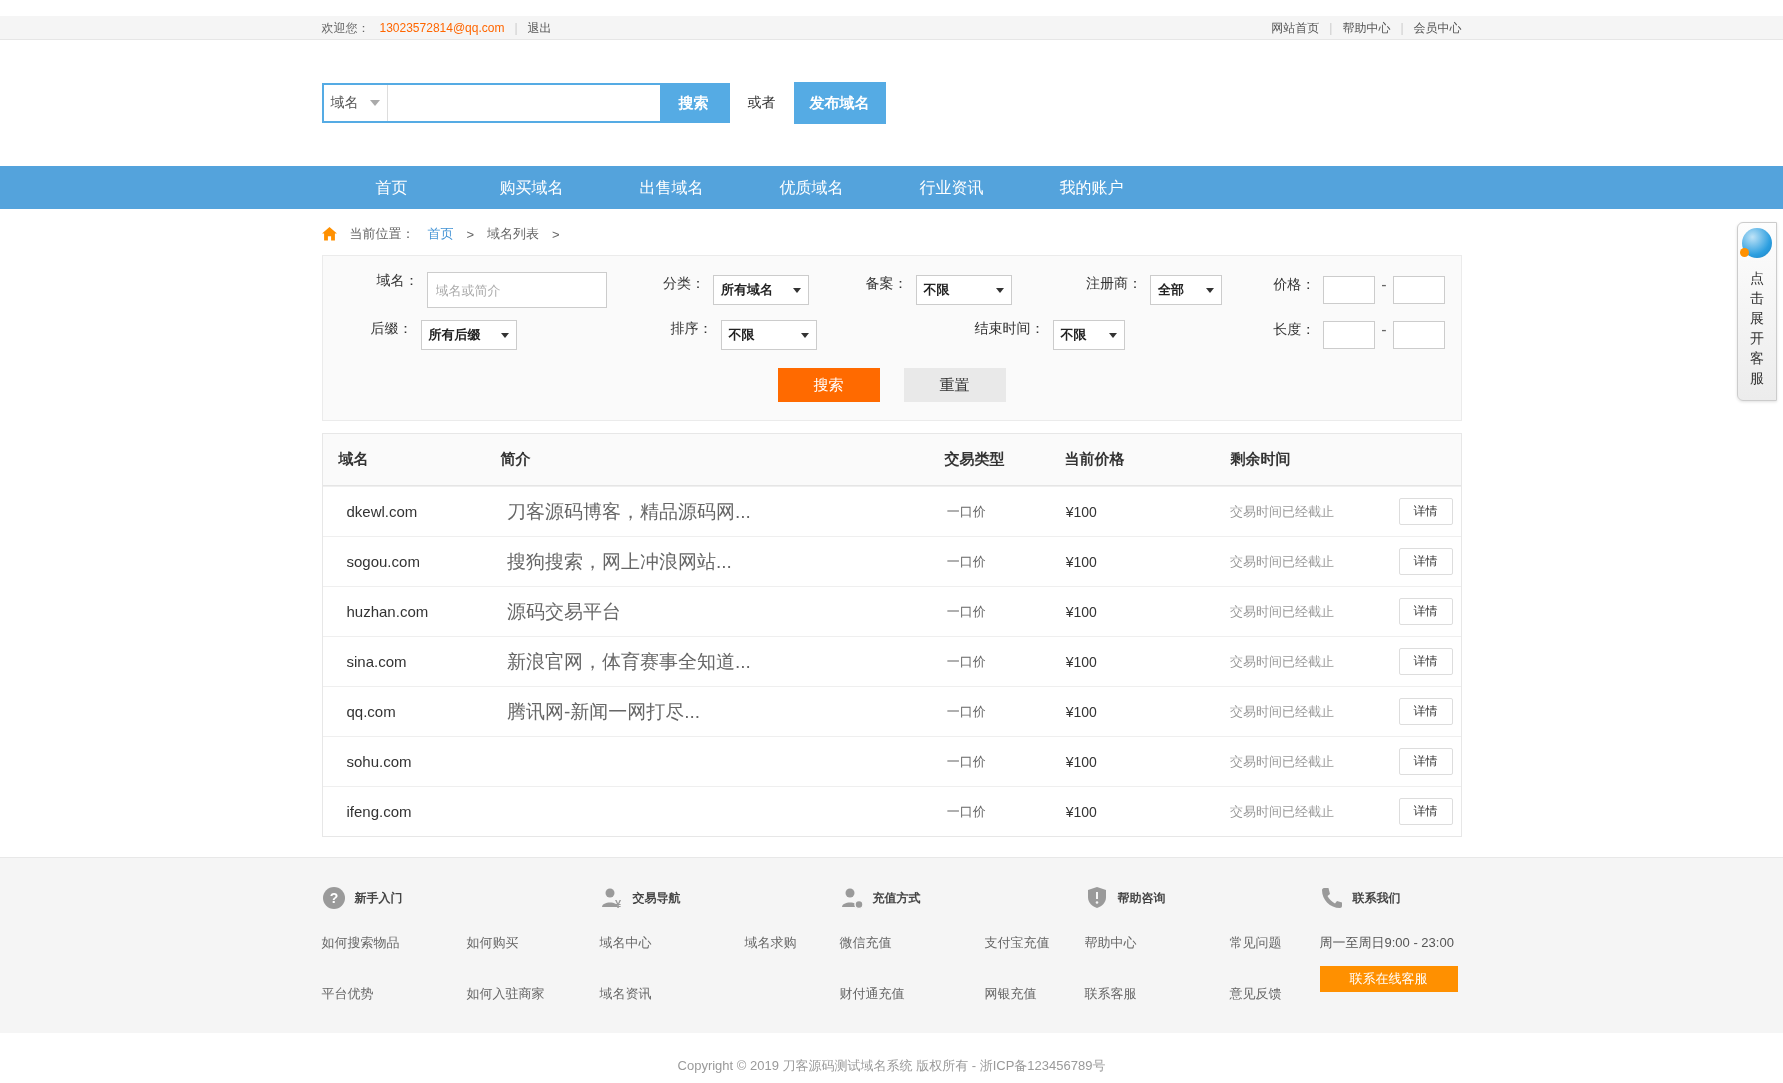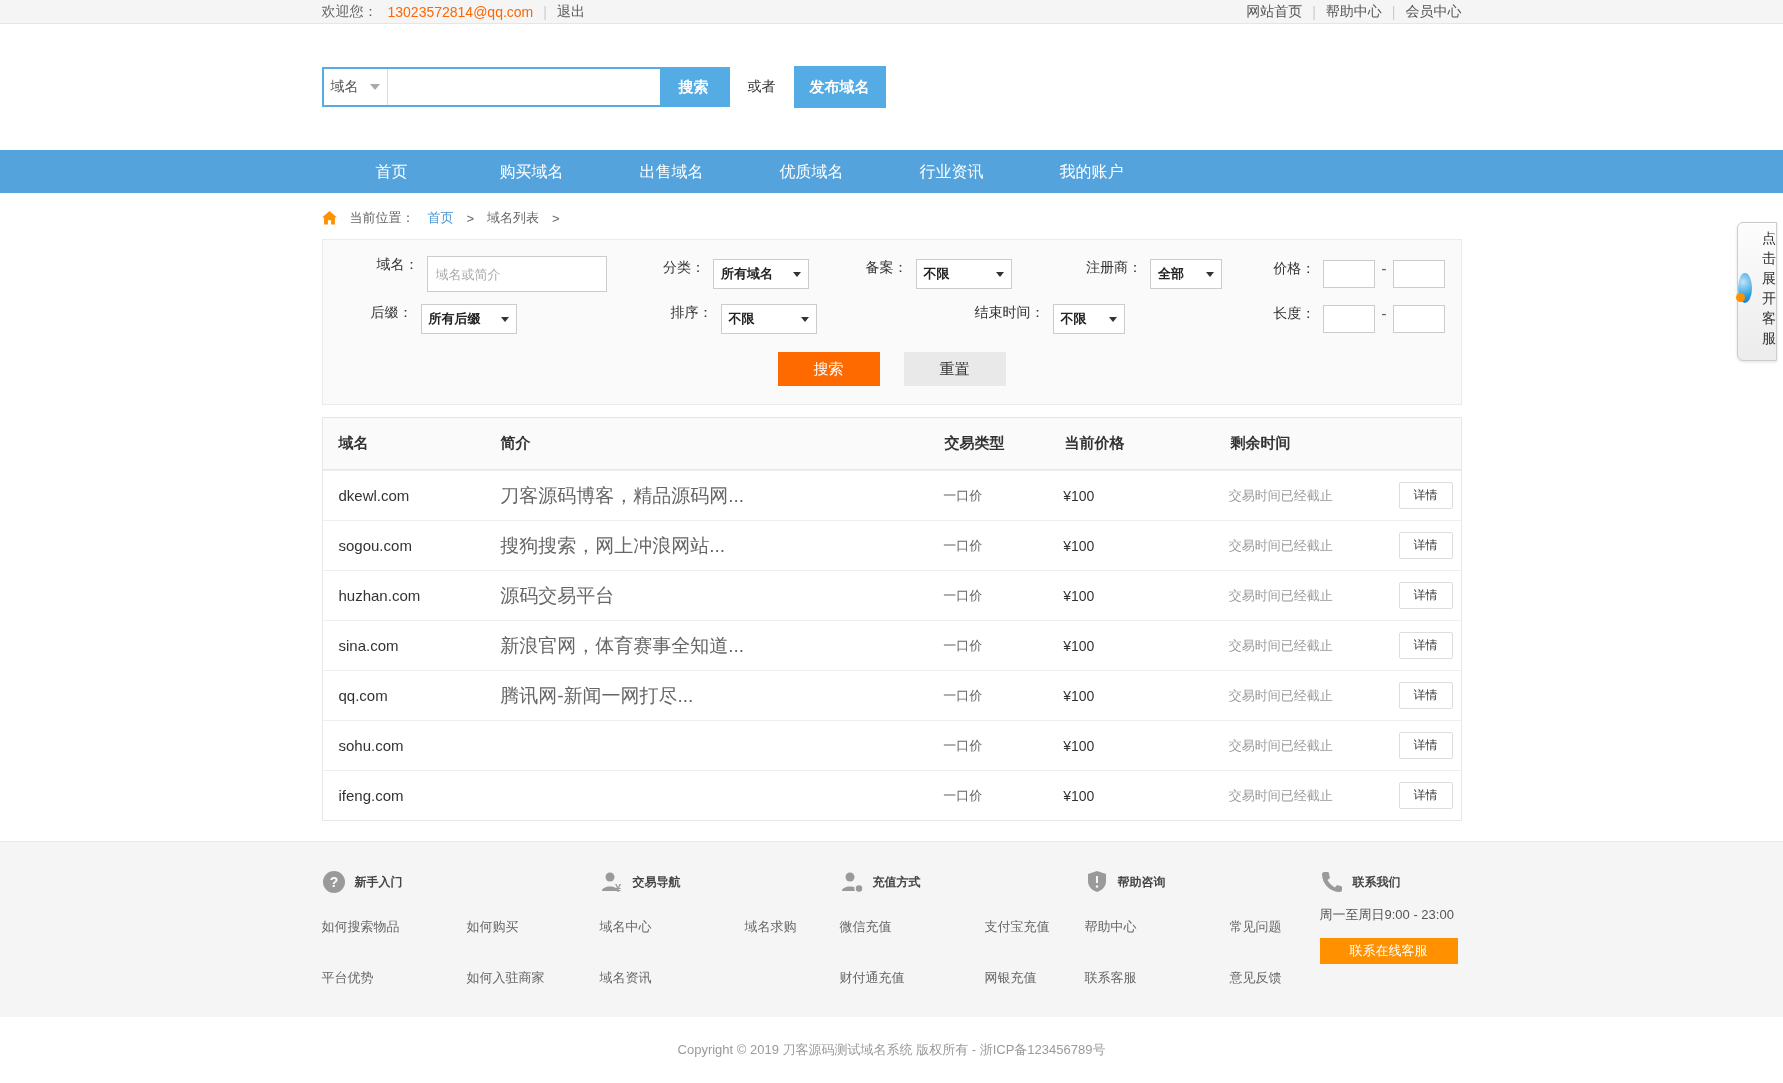--- a/index.html
+++ b/index.html
@@ -3,21 +3,21 @@
 <meta charset="utf-8">
 <style>
   * { margin:0; padding:0; box-sizing:border-box; }
   html,body { width:1783px; height:1083px; overflow:hidden; background:#fff;
               font-family:"Liberation Sans","DejaVu Sans",sans-serif; }
   .container { width:1140px; margin:0 auto; position:relative; }
   a, .clickable { cursor:pointer; text-decoration:none; }
 
   
   .topbar { height:24px; background:#f5f5f5; border-bottom:1px solid #e6e6e6; }
-  .topbar .container { display:flex; justify-content:space-between; align-items:center; height:24px; font-size:14px; color:#666; }
+  .topbar .container { display:flex; justify-content:space-between; align-items:center; height:24px; font-size:12px; color:#666;margin-top:16px; }
   .topbar-left, .topbar-right { display:flex; align-items:center; gap:10px; }
   .topbar .email { color:#ff6600; }
   .topbar .sep { color:#ccc; }
   .topbar a { color:#555; }
 
   
   .header { height:126px; background:#fff; }
   .header .container { display:flex; justify-content:space-between; align-items:center; height:126px; }
   .logo { line-height:1; }
   .logo-title { font-size:40px; font-weight:bold; font-style:italic; color:#17639d; letter-spacing:2px; }
@@ -56,49 +56,49 @@
   .rinput { width:52px; height:28px; border:1px solid #ccc; background:#fff; outline:none; padding:0 5px; font-size:13px; }
   .rsep { margin:0 6px; color:#666; }
   .filter-actions { display:flex; justify-content:center; gap:24px; margin-top:18px; }
   .btn-orange { width:102px; height:34px; border:none; background:#ff6a00; color:#fff; font-size:15px; cursor:pointer; }
   .btn-gray { width:102px; height:34px; border:none; background:#e9e9e9; color:#333; font-size:15px; cursor:pointer; }
 
   
   .table-panel { margin-top:12px; }
   .table-panel .container { border:1px solid #e7e7e7; background:#fff; }
   .t-header { display:flex; align-items:center; height:52px; background:#fafafa; border-bottom:1px solid #e5e5e5; font-size:15px; font-weight:bold; color:#333; padding-left:16px; }
-  .t-row { display:flex; align-items:center; height:50px; border-top:1px solid #efefef; padding-left:16px; }
+  .t-row { display:flex; align-items:center; height:50px; border-top:1px solid #efefef; padding-left:24px; }
   .t-row:first-of-type { border-top:none; }
   .col-domain { width:162px; font-size:15px; color:#333; }
   .col-desc { width:444px; font-size:19px; color:#666; }
   .col-type { width:120px; font-size:13px; color:#666; }
   .col-price { width:166px; font-size:14px; color:#333; }
   .col-time { width:170px; font-size:13px; color:#999; white-space:nowrap; }
   .t-header .col-time, .t-header .col-price, .t-header .col-type, .t-header .col-desc, .t-header .col-domain { color:#333; font-size:15px; }
   .col-action { flex:1; display:flex; justify-content:flex-end; padding-right:8px; }
   .detail-btn { min-width:54px; height:27px; background:#fff; border:1px solid #ddd; border-radius:2px; font-size:12px; color:#333; cursor:pointer; padding:0 12px; }
 
   
   .footer { margin-top:20px; background:#f5f5f5; border-top:1px solid #e8e8e8; padding:28px 0 30px; }
   .footer .container { display:flex; }
   .fcol { }
   .fc1{width:278px;} .fc2{width:240px;} .fc3{width:245px;} .fc4{width:235px;} .fc5{flex:1;}
   .fcol-head { display:flex; align-items:center; gap:9px; }
   .fcol-head .ftitle { font-size:12px; font-weight:bold; color:#444; }
   .ficon { width:24px; height:24px; flex:0 0 24px; }
   .fcol-links { display:grid; grid-template-columns:112px auto; row-gap:18px; margin-top:24px; font-size:13px;gap:33px; }
   .fcol-links a { color:#666; }
-  .fhours { margin-top:12px; font-size:13px; color:#555; }
+  .fhours { margin-top:24px; font-size:13px; color:#555; }
   .contact-btn { display:block; margin-top:14px; width:138px; height:26px; border:none; background:#ff9000; color:#fff; font-size:13px; line-height:26px; text-align:center; cursor:pointer; }
 
   
   .copyright { text-align:center; margin-top:24px; font-size:13px; color:#9a9a9a; }
 
   
-  .service-widget { position:absolute; right:6px; top:222px; width:40px; background:linear-gradient(#fdfdfd,#ececec); border:1px solid #ccc; border-radius:6px 0 0 6px; padding:5px 0 12px; display:flex; flex-direction:row; align-items:center; gap:10px; cursor:pointer; box-shadow:0 1px 3px rgba(0,0,0,.12); }
+  .service-widget { position:absolute; right:6px; top:222px; width:40px; background:linear-gradient(#fdfdfd,#ececec); border:1px solid #ccc; border-radius:6px 0 0 6px; padding:5px 0 12px; display:flex; flex-direction:column; align-items:center; gap:10px; cursor:pointer; box-shadow:0 1px 3px rgba(0,0,0,.12); }
   .sw-icon { width:30px; height:30px; border-radius:50%; background:radial-gradient(circle at 35% 30%, #bfe3f7, #2d9fe0 62%, #1b7fc0); position:relative; }
   .sw-icon::after { content:''; position:absolute; left:-2px; bottom:1px; width:9px; height:9px; border-radius:50%; background:#ff9000; }
   .sw-text { width:16px; font-size:14px; color:#333; line-height:20px; word-break:break-all; text-align:center; }
 </style>
 </head>
 <body>
 
 <div class="topbar">
   <div class="container">
     <div class="topbar-left">

